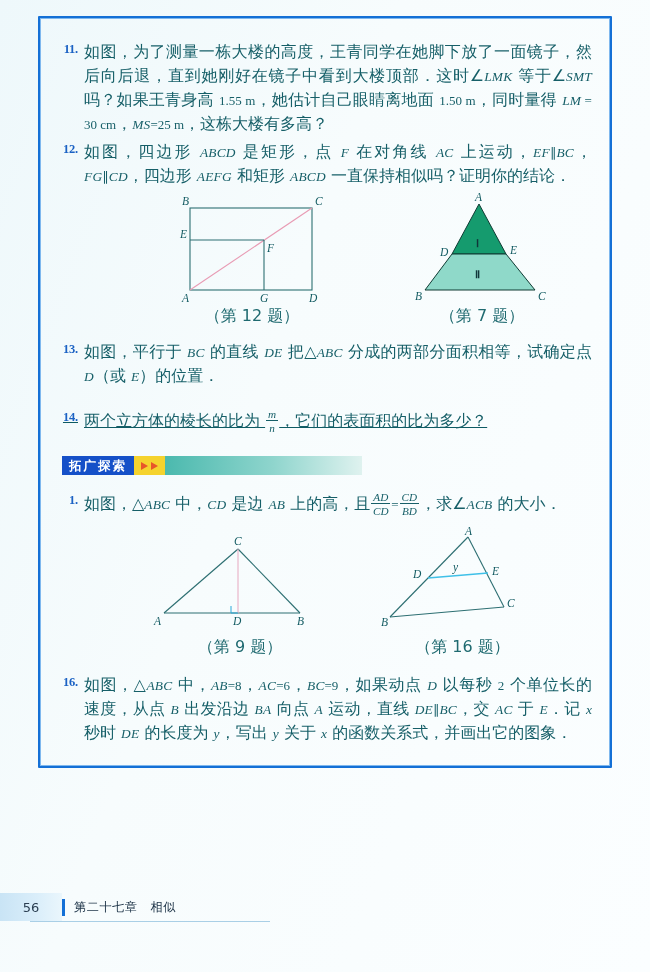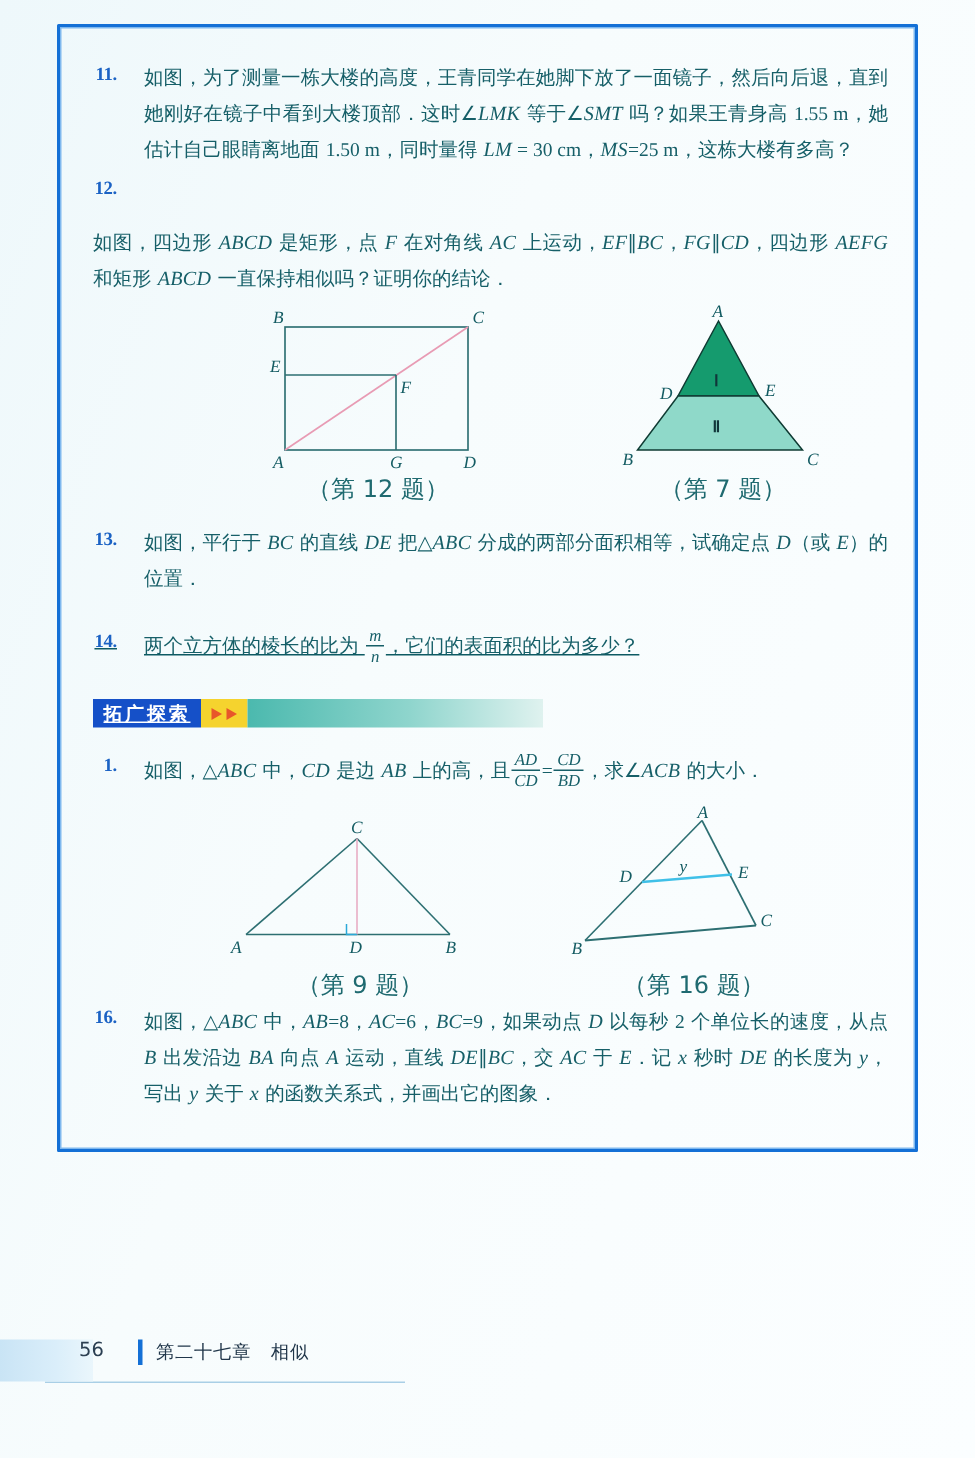--- a/index.html
+++ b/index.html
@@ -41,21 +41,20 @@
     position: absolute;
     left: 62px;
     top: 40px;
     width: 530px;
   }
   
   .prob {
     display: flex;
     align-items: flex-start;
     margin-bottom: 4px;
-    gap: 12px;
   }
   .num {
     color: #1b62c4;
     font-family: "Liberation Serif", serif;
     font-weight: bold;
     font-size: 12.5px;
     width: 22px;
     flex: 0 0 22px;
     text-align: right;
     padding-right: 6px;
@@ -64,21 +63,21 @@
     letter-spacing: -0.2px;
   }
   .body {
     flex: 1;
     font-size: 13.2px;
     line-height: 23px;
     color: #165f68;
     text-align: justify;
     text-justify: inter-ideograph;
   }
-  .cn { font-family: "DejaVu Sans", sans-serif; font-size: 13px; }
+  .cn { font-family: "DejaVu Sans", sans-serif; font-size: 16px; }
   i.m { font-family: "Liberation Serif", serif; font-style: italic; font-size: 13.4px; letter-spacing: .2px; }
   span.num-lit { font-family: "Liberation Serif", serif; font-style: normal; font-size: 13px; }
   .frac {
     display: inline-block;
     vertical-align: -0.55em;
     text-align: center;
     font-size: 11.2px;
     line-height: 1.08;
     font-family: "Liberation Serif", serif;
     font-style: italic;
@@ -112,21 +111,20 @@
     background: #1550c8;
     color: #ffffff;
     font-family: "DejaVu Sans", sans-serif;
     font-size: 12.5px;
     font-weight: bold;
     letter-spacing: 2px;
     padding: 1px 7px 0 7px;
     display: flex;
     align-items: center;
     line-height: 1;
-    text-decoration: underline;
   }
   .banner-arrows {
     background: #f5d32e;
     display: flex;
     align-items: center;
     gap: 3px;
     padding: 0 7px;
   }
   .arrow {
     width: 0; height: 0;
@@ -140,21 +138,21 @@
   }
 
   
   .footer {
     position: absolute;
     left: 0;
     top: 893px;
     width: 240px;
     height: 28px;
     display: flex;
-    padding-left: 30px;
+    align-items: center;
   }
   .footer-pagebg {
     position: absolute;
     left: 0; top: 0;
     width: 62px; height: 28px;
     background: linear-gradient(90deg,#c9e4f5 0%, #daeefa 60%, #eaf6fc 100%);
   }
   .footer-page {
     position: relative;
     width: 62px;
@@ -199,21 +197,21 @@
 
   <div class="content">
 
     <div class="prob">
       <div class="num">11.</div>
       <div class="body">
         <span class="cn">如图，为了测量一栋大楼的高度，王青同学在她脚下放了一面镜子，然后向后退，直到她刚好在镜子中看到大楼顶部．这时∠</span><i class="m">LMK</i><span class="cn"> 等于∠</span><i class="m">SMT</i><span class="cn"> 吗？如果王青身高 </span><span class="num-lit">1.55 m</span><span class="cn">，她估计自己眼睛离地面 </span><span class="num-lit">1.50 m</span><span class="cn">，同时量得 </span><i class="m">LM</i><span class="num-lit"> = 30 cm</span><span class="cn">，</span><i class="m">MS</i><span class="num-lit">=25 m</span><span class="cn">，这栋大楼有多高？</span>
       </div>
     </div>
 
-    <div class="prob" style="margin-top:2px;flex-direction:column;">
+    <div class="prob" style="margin-top:2px;">
       <div class="num">12.</div>
       <div class="body">
         <span class="cn">如图，四边形 </span><i class="m">ABCD</i><span class="cn"> 是矩形，点 </span><i class="m">F</i><span class="cn"> 在对角线 </span><i class="m">AC</i><span class="cn"> 上运动，</span><i class="m">EF</i><span class="num-lit">∥</span><i class="m">BC</i><span class="cn">，</span><i class="m">FG</i><span class="num-lit">∥</span><i class="m">CD</i><span class="cn">，四边形 </span><i class="m">AEFG</i><span class="cn"> 和矩形 </span><i class="m">ABCD</i><span class="cn"> 一直保持相似吗？证明你的结论．</span>
       </div>
     </div>
 
     <div class="figrow">
       <div style="position:absolute; left:110px; top:0;">
         <svg width="160" height="110" viewBox="0 0 160 110">
 
@@ -310,21 +308,21 @@
           <text class="lbl" x="33" y="53">D</text>
           <text class="lbl" x="112" y="50">E</text>
           <text class="lbl" x="1" y="101">B</text>
           <text class="lbl" x="127" y="82">C</text>
           <text class="lbl" x="73" y="46">y</text>
         </svg>
         <div class="caption" style="width:165px; margin-top:8px;">（第 16 题）</div>
       </div>
     </div>
 
-    <div class="prob" style="margin-top:6px;justify-content:space-between;">
+    <div class="prob" style="margin-top:20px;justify-content:space-between;">
       <div class="num">16.</div>
       <div class="body">
         <span class="cn">如图，△</span><i class="m">ABC</i><span class="cn"> 中，</span><i class="m">AB</i><span class="num-lit">=8</span><span class="cn">，</span><i class="m">AC</i><span class="num-lit">=6</span><span class="cn">，</span><i class="m">BC</i><span class="num-lit">=9</span><span class="cn">，如果动点 </span><i class="m">D</i><span class="cn"> 以每秒 </span><span class="num-lit">2</span><span class="cn"> 个单位长的速度，从点 </span><i class="m">B</i><span class="cn"> 出发沿边 </span><i class="m">BA</i><span class="cn"> 向点 </span><i class="m">A</i><span class="cn"> 运动，直线 </span><i class="m">DE</i><span class="num-lit">∥</span><i class="m">BC</i><span class="cn">，交 </span><i class="m">AC</i><span class="cn"> 于 </span><i class="m">E</i><span class="cn">．记 </span><i class="m">x</i><span class="cn"> 秒时 </span><i class="m">DE</i><span class="cn"> 的长度为 </span><i class="m">y</i><span class="cn">，写出 </span><i class="m">y</i><span class="cn"> 关于 </span><i class="m">x</i><span class="cn"> 的函数关系式，并画出它的图象．</span>
       </div>
     </div>
 
   </div>
 
   <div class="footer-rule"></div>
 

